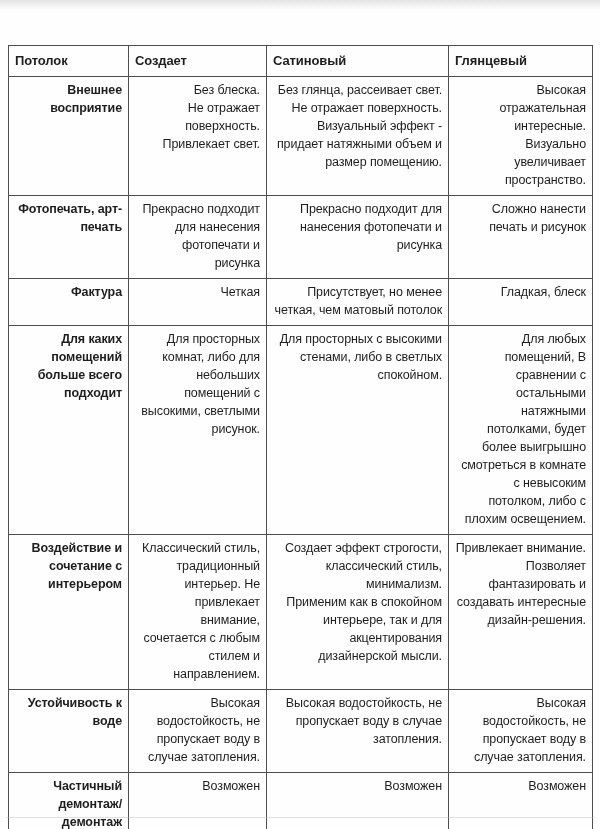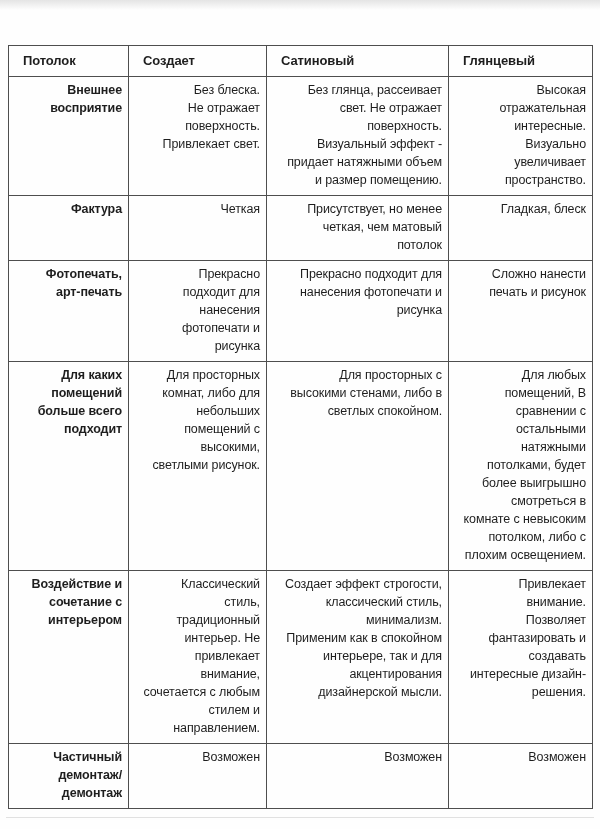--- a/index.html
+++ b/index.html
@@ -33,21 +33,21 @@
     table-layout: fixed;
   }
   col.c1 { width: 120px; }
   col.c2 { width: 138px; }
   col.c3 { width: 182px; }
   col.c4 { width: 144px; }
   th, td {
     border: 1px solid #4e4e4e;
     vertical-align: top;
     text-align: left;
-    padding: 4px 6px 6px 14px;
+    padding: 4px 6px 6px 6px;
     font-size: 12.5px;
     line-height: 18px;
     letter-spacing: -0.1px;
   }
   thead tr { height: 31px; }
   th {
     font-weight: bold;
     font-size: 13px;
     padding-top: 6px;
   }
@@ -87,50 +87,56 @@
   <tr>
     <td class="label">Внешнее восприятие</td>
     <td>Без блеска.
 Не отражает поверхность. Привлекает свет.</td>
     <td>Без глянца, рассеивает свет. Не отражает поверхность.
 Визуальный эффект - придает натяжными объем и размер помещению.</td>
     <td>Высокая отражательная интересные. Визуально увеличивает пространство.</td>
   </tr>
 
   <tr>
+    <td class="label">Фотопечать, арт-печать</td>
+    <td>Прекрасно подходит для нанесения фотопечати и рисунка</td>
+    <td>Прекрасно подходит для нанесения фотопечати и рисунка</td>
+    <td>Сложно нанести печать и рисунок</td>
+  </tr>
+
+  <tr>
     <td class="label">Фактура</td>
     <td>Четкая</td>
     <td>Присутствует, но менее четкая, чем матовый потолок</td>
     <td>Гладкая, блеск</td>
-  </tr>
-
-  <tr>
-    <td class="label">Фотопечать, арт-печать</td>
-    <td>Прекрасно подходит для нанесения фотопечати и рисунка</td>
-    <td>Прекрасно подходит для нанесения фотопечати и рисунка</td>
-    <td>Сложно нанести печать и рисунок</td>
   </tr>
 
 
   <tr>
     <td class="label">Для каких помещений больше всего подходит</td>
     <td>Для просторных комнат, либо для небольших помещений с высокими, светлыми рисунок.</td>
     <td>Для просторных с высокими стенами, либо в светлых спокойном.</td>
     <td>Для любых помещений, В сравнении с остальными натяжными потолками, будет более выигрышно смотреться в комнате с невысоким потолком, либо с плохим освещением.</td>
   </tr>
 
   <tr>
     <td class="label">Воздействие и сочетание с интерьером</td>
     <td>Классический стиль, традиционный интерьер. Не привлекает внимание, сочетается с любым стилем и направлением.</td>
     <td>Создает эффект строгости, классический стиль, минимализм.
 Применим как в спокойном интерьере, так и для акцентирования дизайнерской мысли.</td>
     <td>Привлекает внимание.
 Позволяет фантазировать и создавать интересные дизайн-решения.</td>
   </tr>
 
+  <tr>
+    <td class="label">Устойчивость к воде</td>
+    <td>Высокая водостойкость, не пропускает воду в случае затопления.</td>
+    <td>Высокая водостойкость, не пропускает воду в случае затопления.</td>
+    <td>Высокая водостойкость, не пропускает воду в случае затопления.</td>
+  </tr>
 
   <tr>
     <td class="label">Частичный демонтаж/ демонтаж</td>
     <td>Возможен</td>
     <td>Возможен</td>
     <td>Возможен</td>
   </tr>
 
 </tbody>
   </table>

